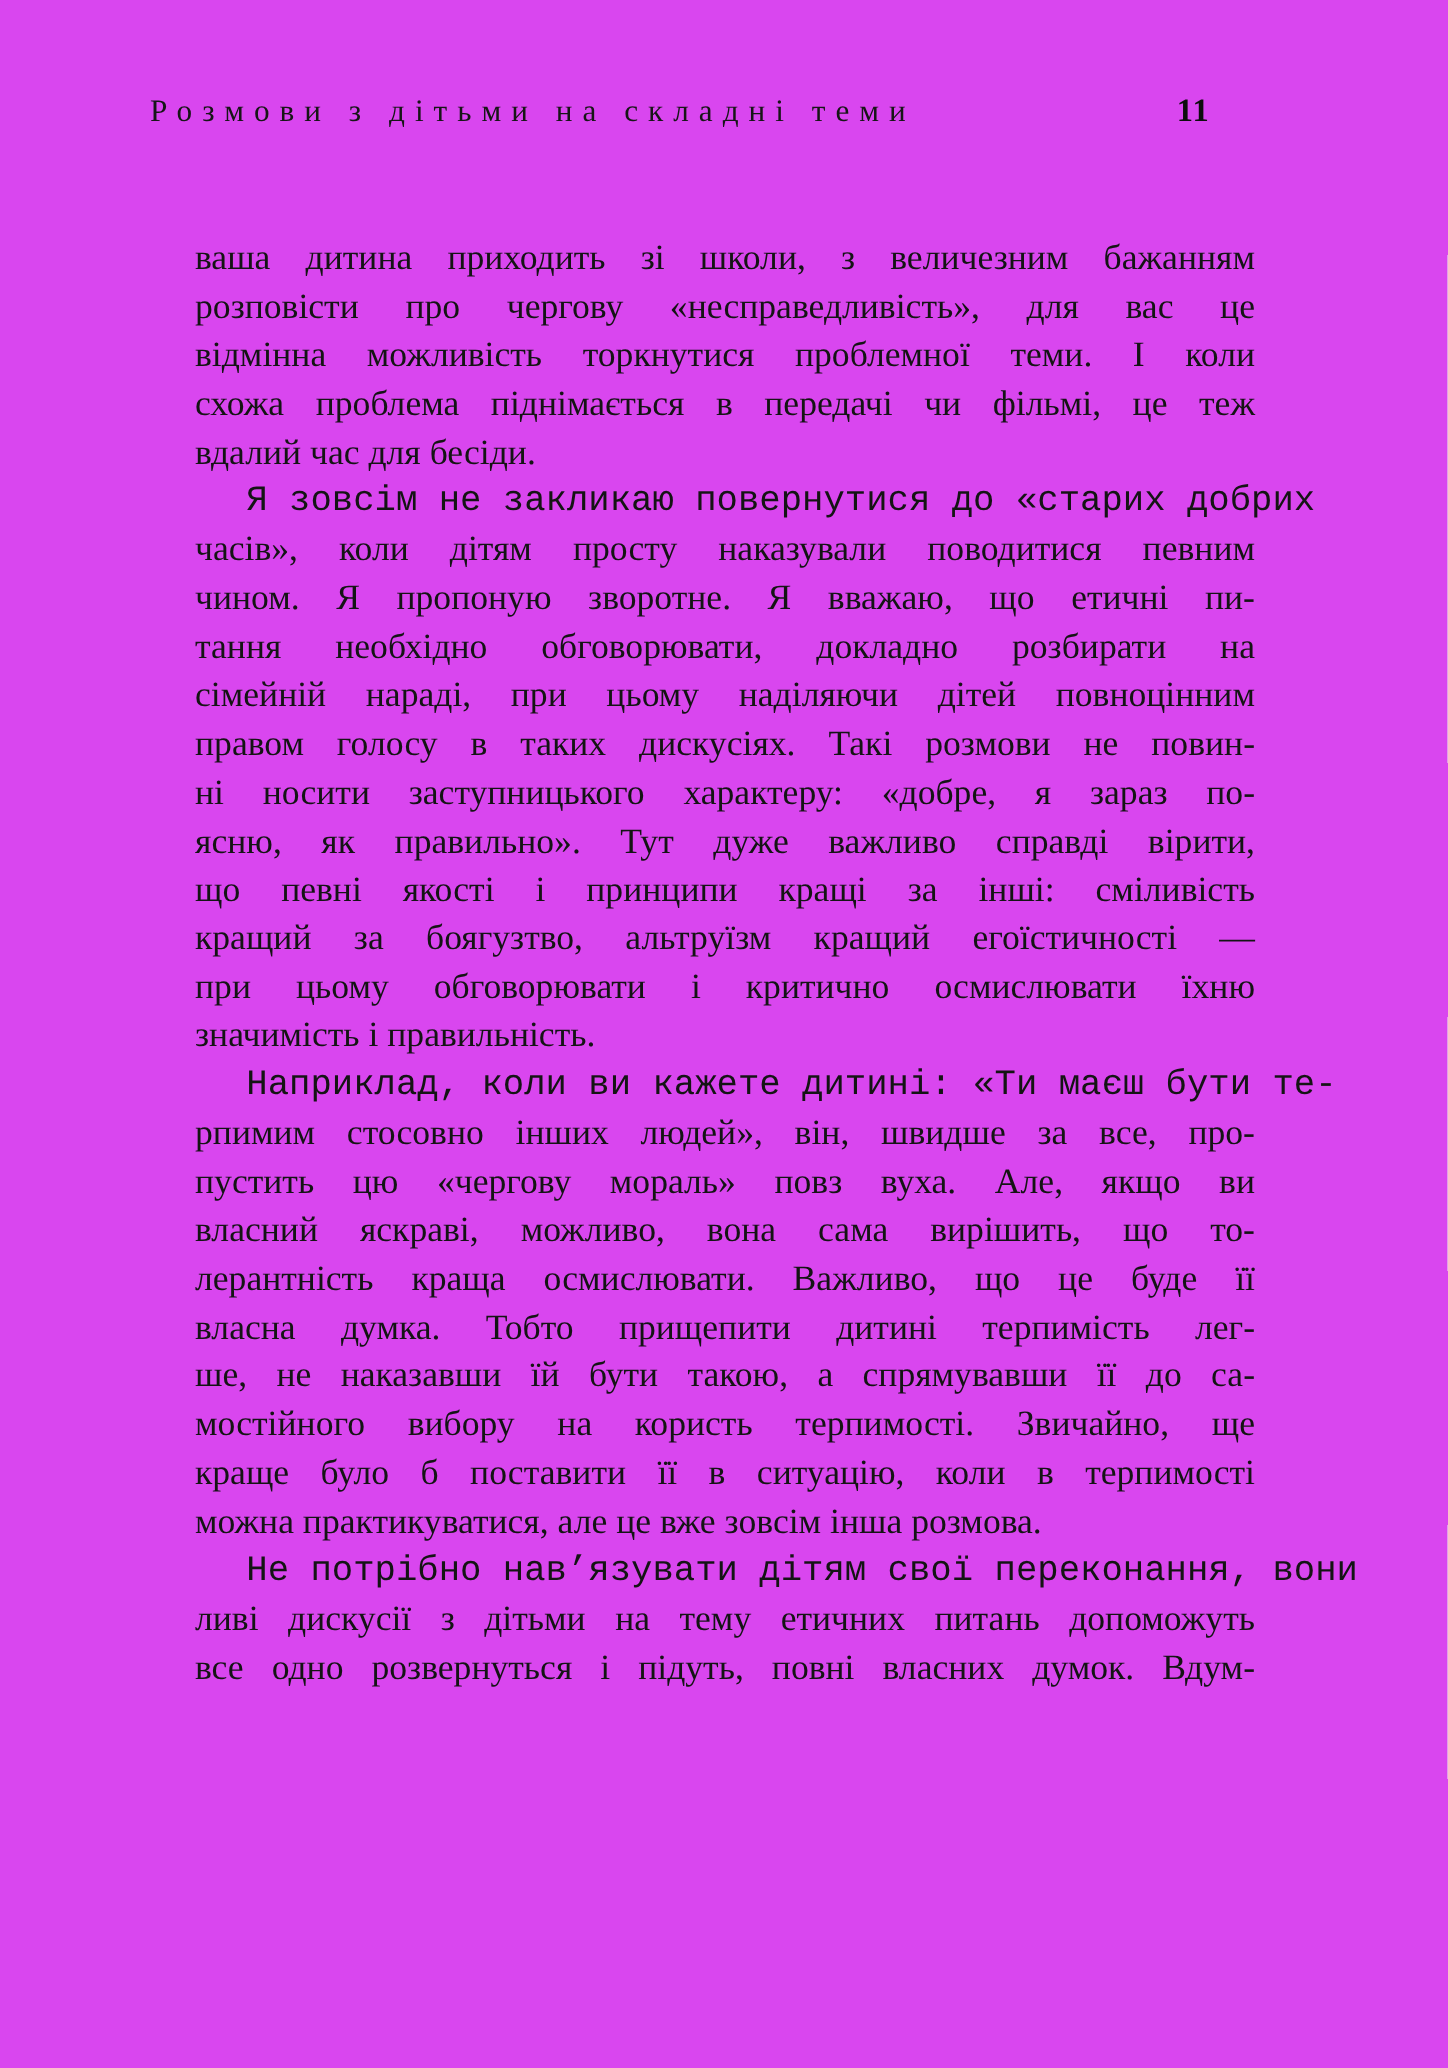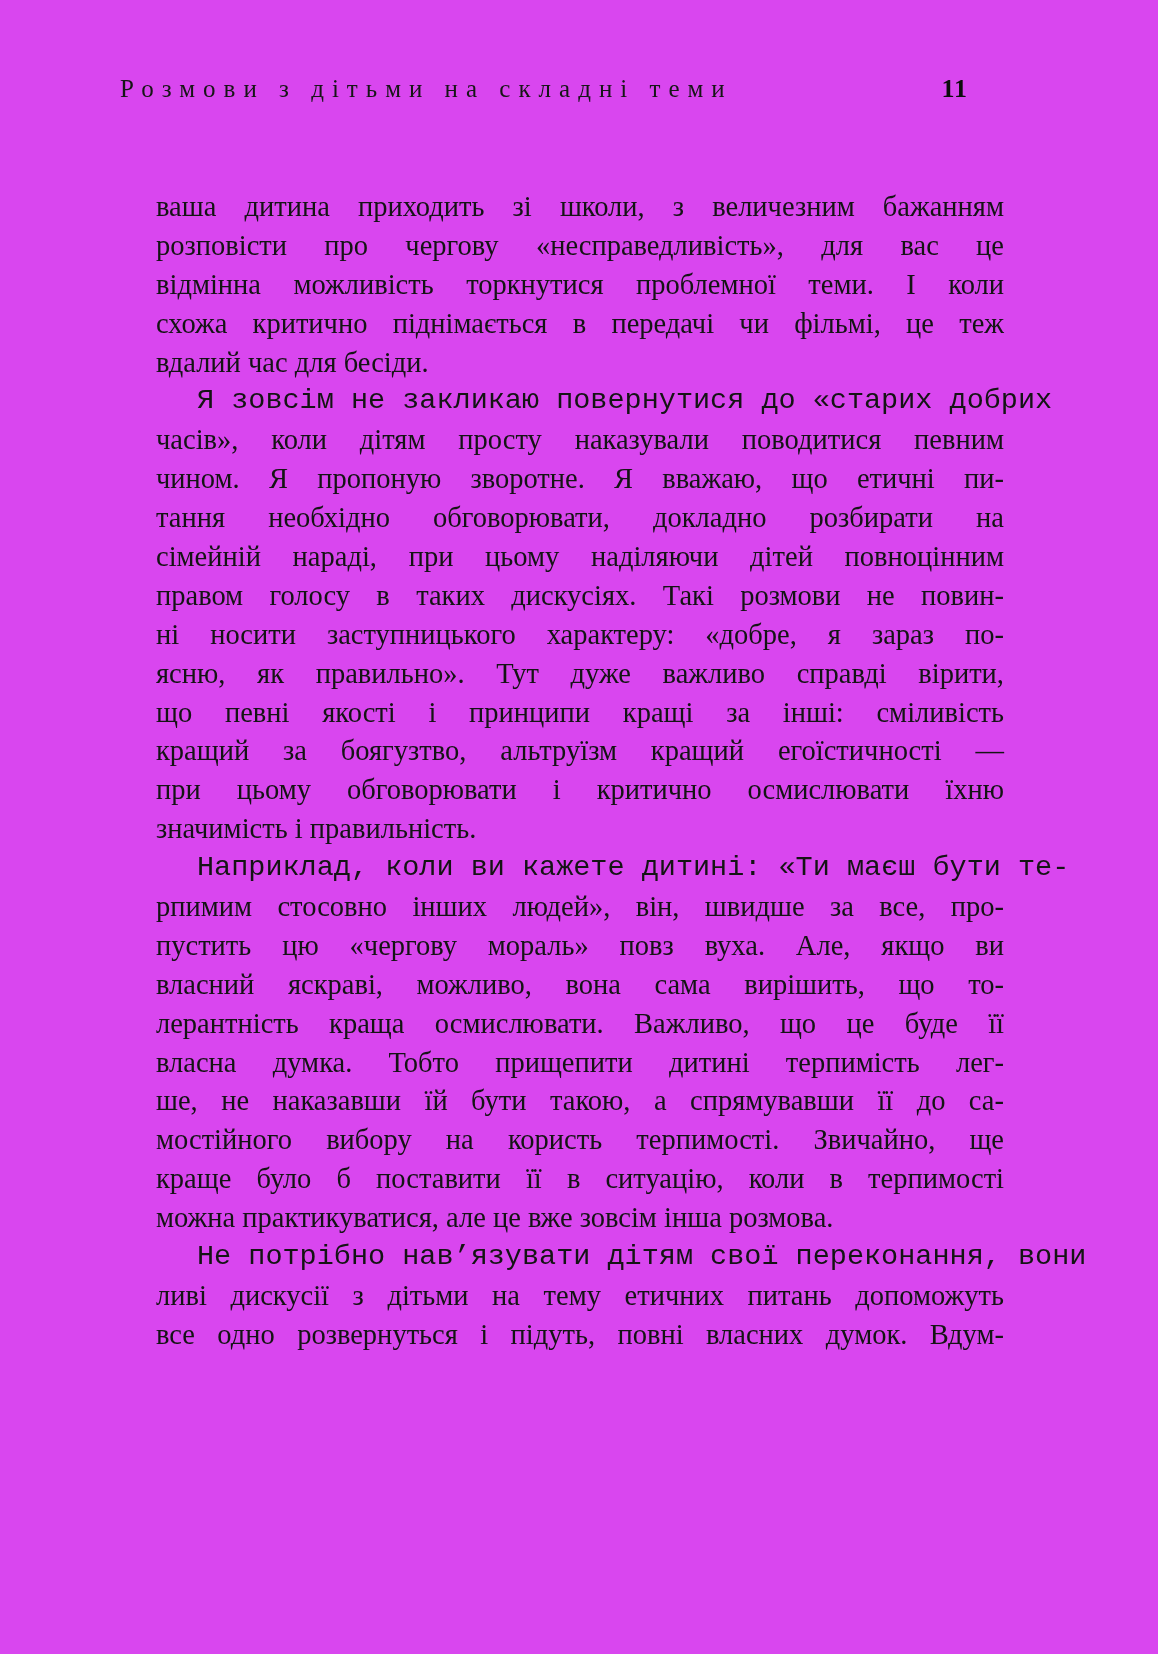--- a/index.html
+++ b/index.html
@@ -75,21 +75,21 @@
   <div class="header">
     <span class="running-title">Розмови з дітьми на складні теми</span>
     <span class="page-number">11</span>
   </div>
 
   <div class="body-text">
       <div class="paragraph">
         <div class="line">ваша дитина приходить зі школи, з величезним бажанням</div>
         <div class="line">розповісти про чергову «несправедливість», для вас це</div>
         <div class="line">відмінна можливість торкнутися проблемної теми. І коли</div>
-        <div class="line">схожа критично піднімається в передачі чи фільмі, це теж</div>
+        <div class="line">схожа проблема піднімається в передачі чи фільмі, це теж</div>
         <div class="line flush-left">вдалий час для бесіди.</div>
       </div>
       <div class="paragraph">
         <div class="line indent">Я зовсім не закликаю повернутися до «старих добрих</div>
         <div class="line">часів», коли дітям просту наказували поводитися певним</div>
         <div class="line">чином. Я пропоную зворотне. Я вважаю, що етичні пи-</div>
         <div class="line">тання необхідно обговорювати, докладно розбирати на</div>
         <div class="line">сімейній нараді, при цьому наділяючи дітей повноцінним</div>
         <div class="line">правом голосу в таких дискусіях. Такі розмови не повин-</div>
         <div class="line">ні носити заступницького характеру: «добре, я зараз по-</div>

